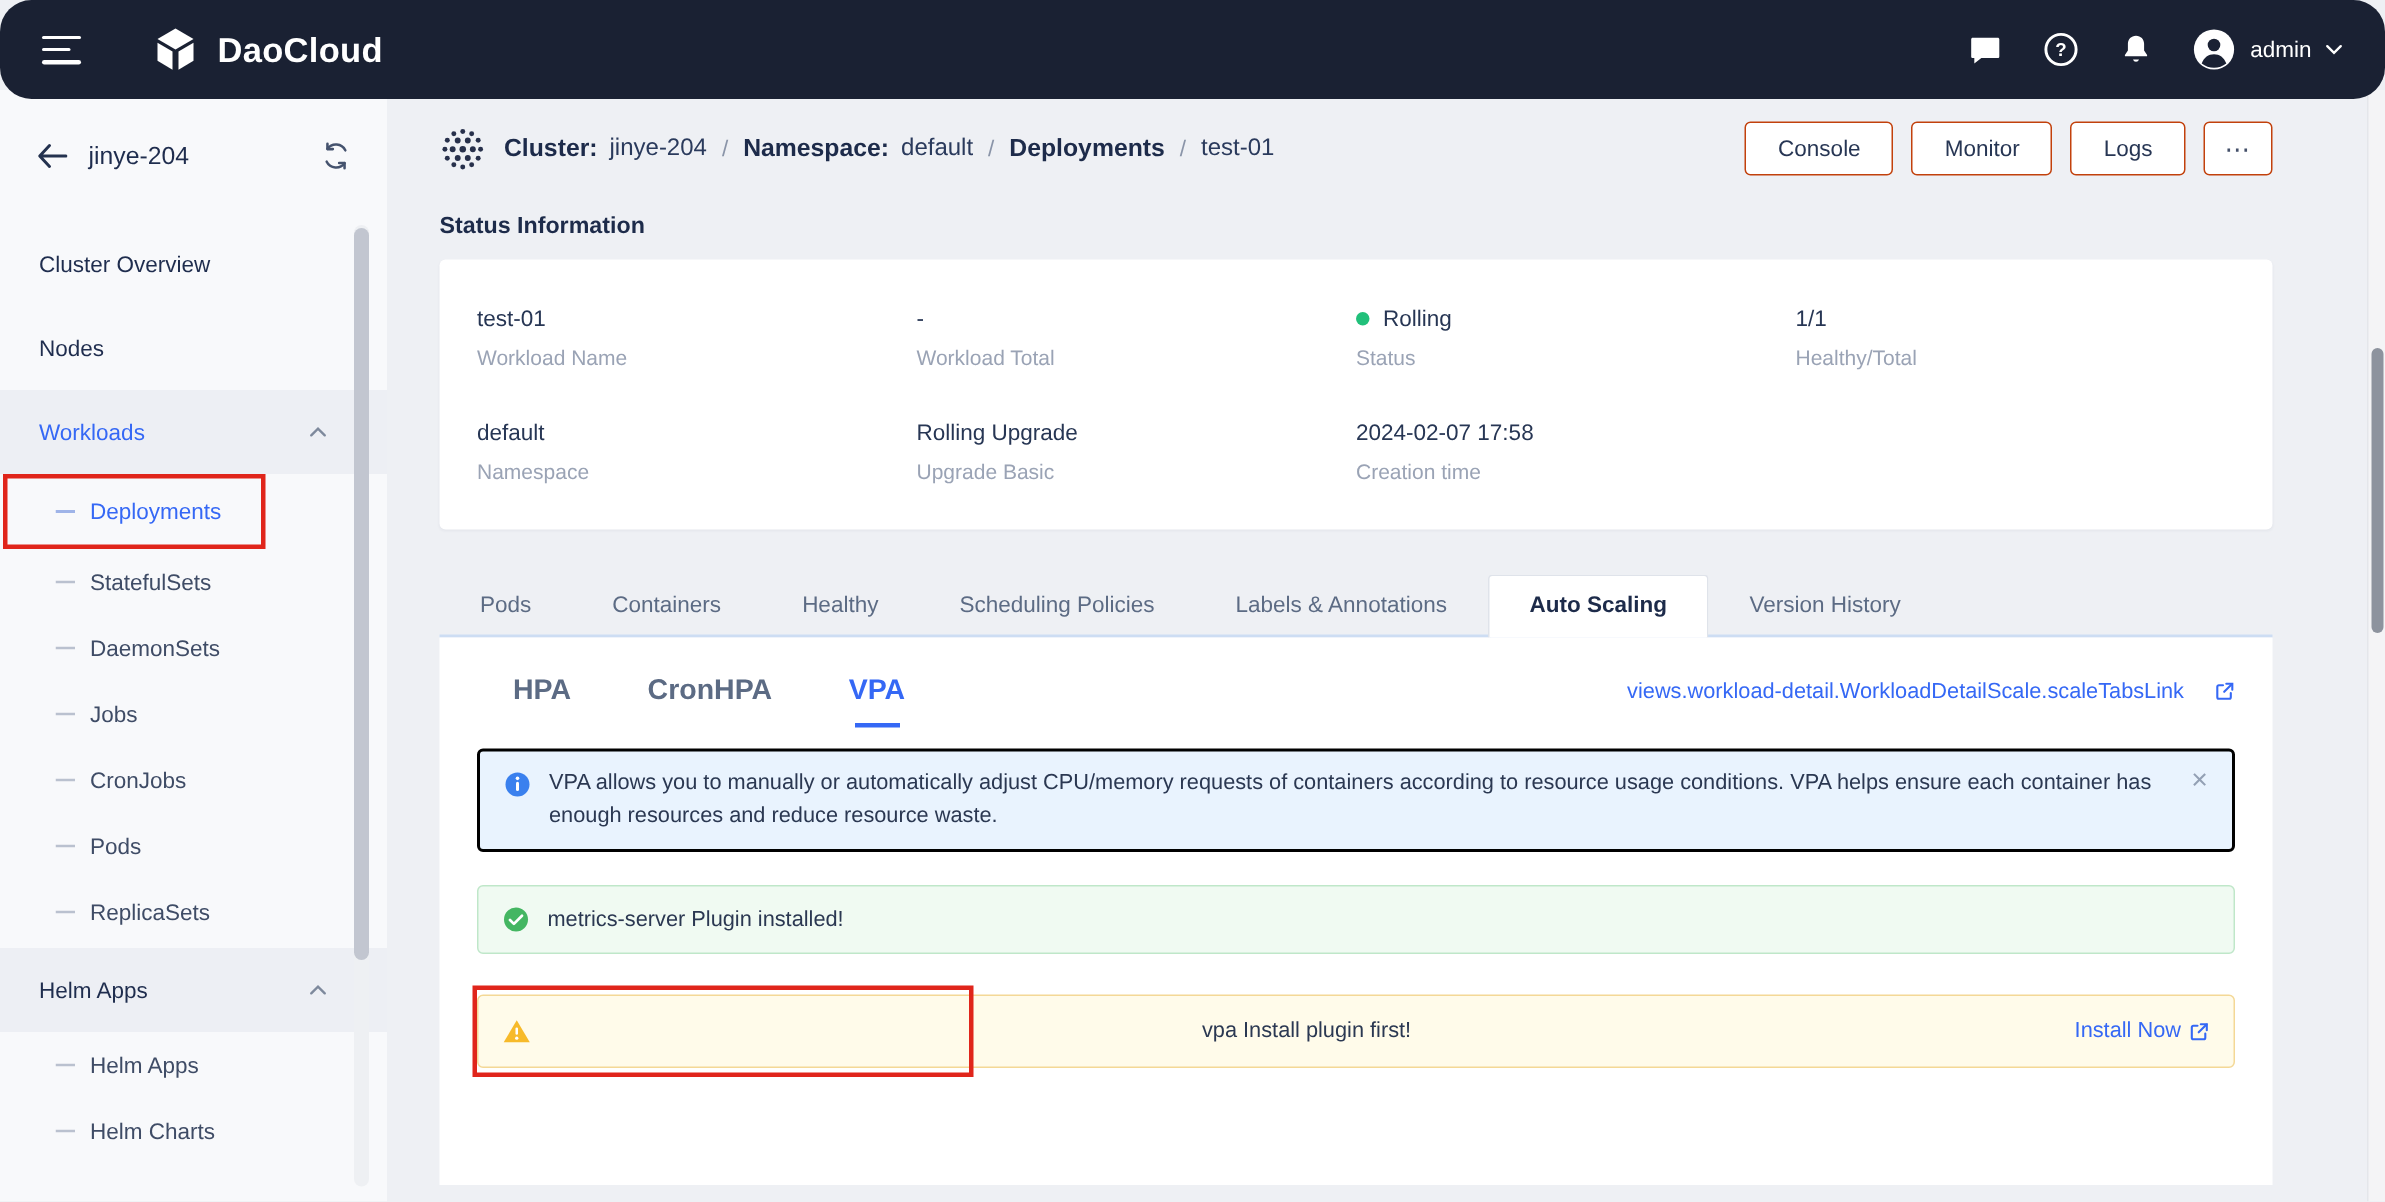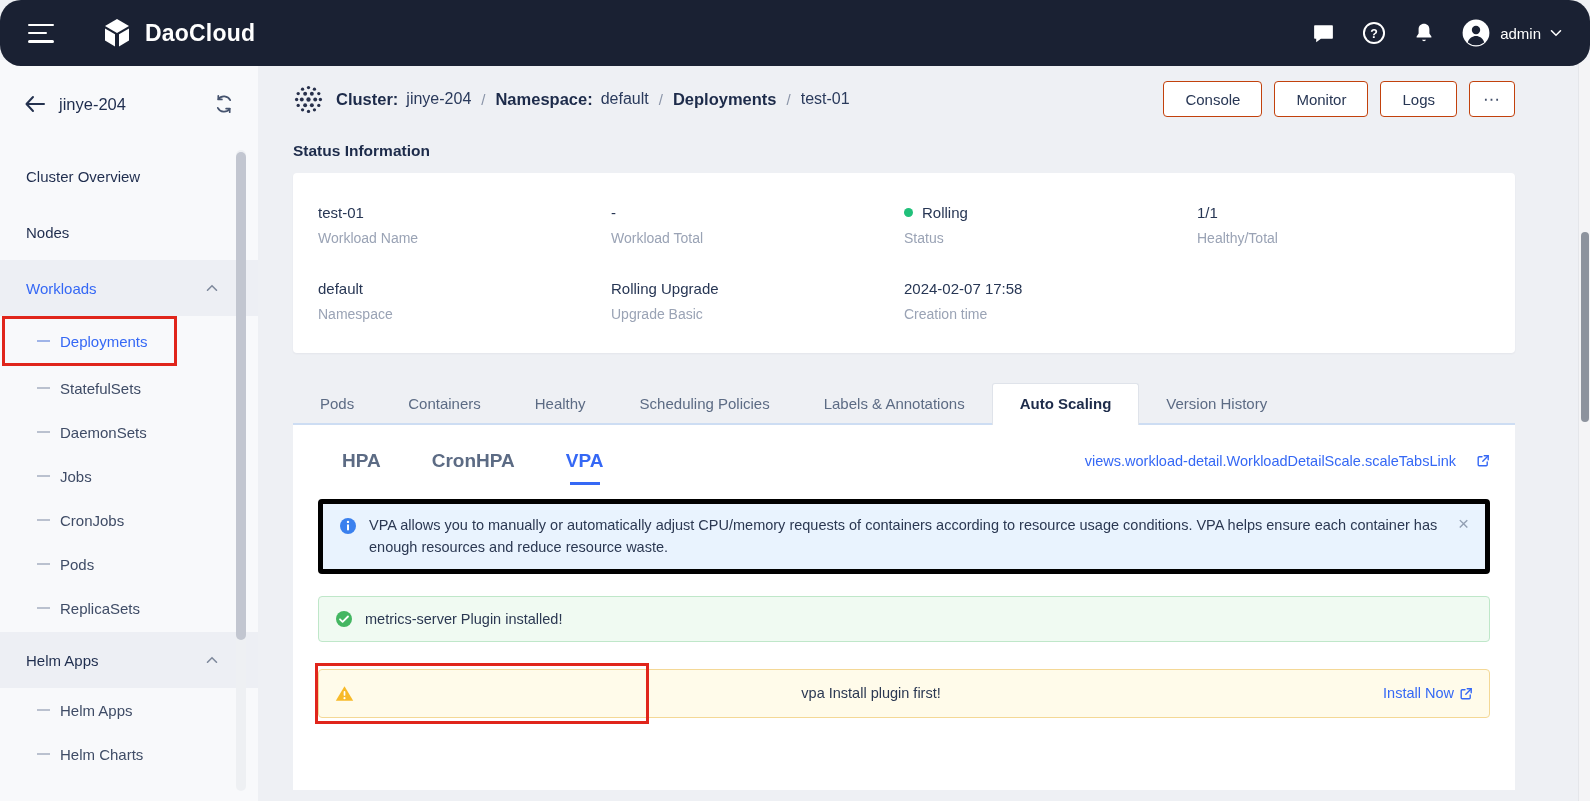--- a/index.html
+++ b/index.html
@@ -62,21 +62,21 @@
 
   .panel { background:#fff; padding:25px 25px 40px; min-height:365px; }
   .subtabs { display:flex; align-items:center; padding:0 0 0 24px; }
   .subtab { margin-right:51px; font-size:19px; font-weight:bold; color:#5c6b84; cursor:pointer; position:relative; }
   .subtab.active { color:#3568f5; }
   .subtab.active::after { content:""; position:absolute; left:50%; transform:translateX(-50%); bottom:-13px; width:30px; height:3px; background:#3568f5; }
   .scale-link { margin-left:auto; color:#3568f5; font-size:14.5px; display:flex; align-items:center; gap:20px; cursor:pointer; }
 
   .alert { display:flex; align-items:flex-start; border-radius:4px; padding:10px 16px; font-size:14.5px; color:#2b3852; line-height:1.55; }
   .alert .aicon { flex:0 0 auto; margin-right:12px; margin-top:3px; display:flex; }
-  .alert.info { background:#e9f3fe; border:5px solid #000000; margin-top:27px; }
+  .alert.info { background:#e9f3fe; border:2px solid #000000; margin-top:27px; }
   .alert.success { background:#f0faf2; border:1px solid #bfe7c9; margin-top:22px; align-items:center; padding:11px 16px; }
   .alert.success .aicon, .alert.warning .aicon { margin-top:0; }
   .alert.warning { background:#fffbea; border:1px solid #f4d896; margin-top:27px; align-items:center; position:relative; padding:12px 16px;justify-content:space-between; }
   .alert .close-x { margin-left:auto; color:#93a0b4; font-size:19px; line-height:1; padding-left:18px; cursor:pointer; }
   .warn-link { color:#3568f5; margin-left:7px; display:inline-flex; align-items:center; gap:5px; cursor:pointer; }
   .anno-warn { position:absolute; left:-4px; top:-7px; width:334px; height:calc(100% + 14px); border:3px solid #e0251b; pointer-events:none; }
 
   
   .page-scroll { position:absolute; top:60px; right:0; bottom:0; width:12px; background:#f4f4f6; border-left:1px solid #e4e6ea; z-index:30; }
   .page-thumb { position:absolute; top:172px; left:2px; width:8px; height:190px; background:#8d939e; border-radius:4px; cursor:pointer; }

